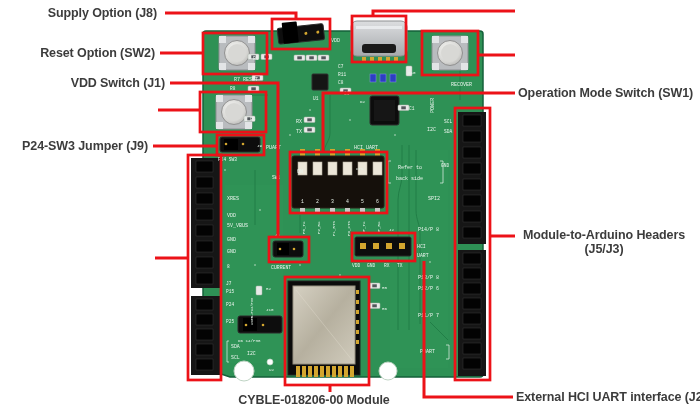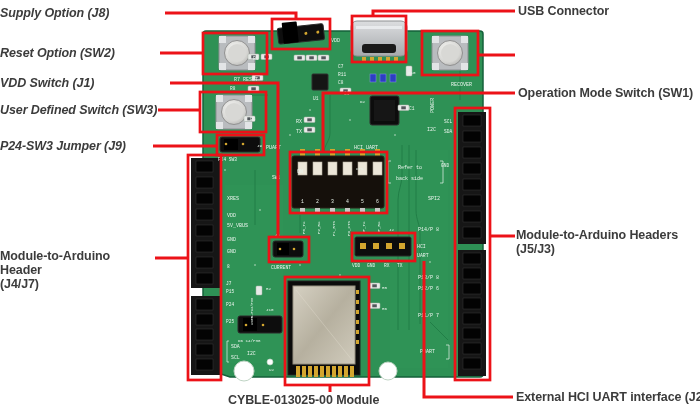--- a/index.html
+++ b/index.html
@@ -1,22 +1,22 @@
 <!DOCTYPE html>
 <html style="--c-annotation: #ec1218; --c-board: #2e9155; --c-board_dark: #1f7a44; --c-board_edge: #14603a; --c-silkscreen: #e9f4ec; --c-label_text: #3c3c3c; --c-gold: #d3a62f; --c-shield: #c9c4b4;"><head>
 <meta charset="utf-8">
 <title>CYBLE-013025-00 EVAL Board Figure</title>
 <style>
   html,body{margin:0;padding:0;background:#fff;}
   .canvas{position:relative;width:700px;height:416px;background:#ffffff;overflow:hidden;
           font-family:"Liberation Sans",sans-serif;}
   .lab{position:absolute;font:600 12.5px/14px "Liberation Sans",sans-serif;
        color:var(--c-label_text,#3c3c3c);white-space:pre;letter-spacing:-0.1px;}
-  .lab.r{text-align:left;font-style:italic;}
-  .lab.c{text-align:left;white-space:normal;}
+  .lab.r{text-align:right;}
+  .lab.c{text-align:center;white-space:normal;}
   svg{position:absolute;left:0;top:0;}
   .ann-line{stroke:var(--c-annotation,#ec1218);stroke-width:3;fill:none;}
   .ann-box{stroke:var(--c-annotation,#ec1218);stroke-width:2.7;fill:none;}
   .silk{fill:var(--c-silkscreen,#e9f4ec);font-family:"Liberation Mono","DejaVu Sans Mono",monospace;}
   .trace{stroke:var(--c-board_dark,#1f7a44);stroke-width:1;fill:none;opacity:.85;}
   .bracket{stroke:var(--c-silkscreen,#e9f4ec);stroke-width:.7;fill:none;}
 </style>
 </head>
 <body>
 
@@ -416,30 +416,24 @@
     <polyline class="ann-line" points="515,93 323,93 323,152"></polyline>
     <polyline class="ann-line" points="490,236 515,236"></polyline>
     <polyline class="ann-line" points="424,261 424,397 513,397"></polyline>
     <polyline class="ann-line" points="330,385 330,392"></polyline>
   </g>
 </svg>
 
 <div class="lab r" style="left:0;top:6px;width:157px">Supply Option (J8)</div>
 <div class="lab r" style="left:0;top:46px;width:155px">Reset Option (SW2)</div>
 <div class="lab r" style="left:0;top:76px;width:165px">VDD Switch (J1)</div>
-<div class="lab r" style="left:0;top:103px;width:153px">User Defined Switch (SW3)</div>
 <div class="lab r" style="left:0;top:139px;width:148px">P24-SW3 Jumper (J9)</div>
-<div class="lab c" style="left:0;top:249px;width:152px">
-  <span>Module-to-Arduino Header</span><br>
-  <span>(J4/J7)</span>
-</div>
-
-<div class="lab" style="left:518px;top:4px">USB Connector</div>
+
 <div class="lab" style="left:518px;top:86px">Operation Mode Switch (SW1)</div>
 <div class="lab c" style="left:516px;top:228px;width:176px">
   <span>Module-to-Arduino Headers</span><br>
   <span>(J5/J3)</span>
 </div>
 <div class="lab" style="left:516px;top:390px">External HCI UART interface (J2)</div>
 
-<div class="lab c" style="left:228px;top:393px;width:172px">CYBLE-013025-00 Module</div>
+<div class="lab c" style="left:228px;top:393px;width:172px">CYBLE-018206-00 Module</div>
 
 </div>
 
 </body></html>

